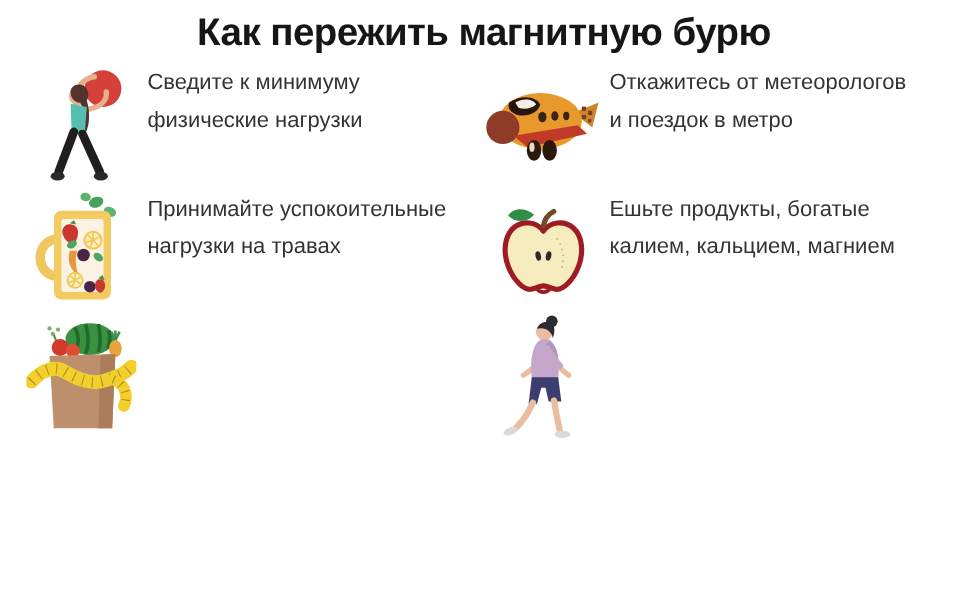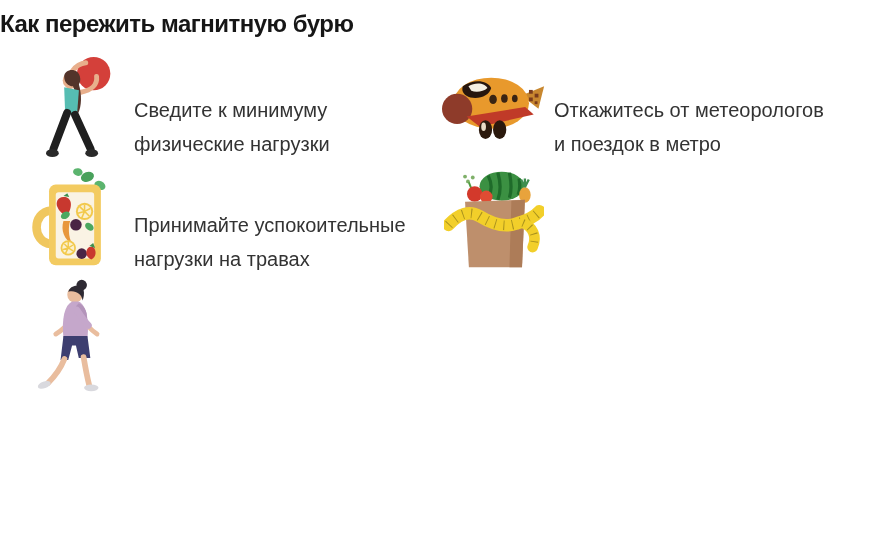--- a/index.html
+++ b/index.html
@@ -7,35 +7,36 @@
     padding: 0;
     background: #ffffff;
     width: 880px;
     height: 538px;
     overflow: hidden;
     font-family: "Liberation Sans", sans-serif;
   }
   .title {
     margin: 0;
     padding-top: 10px;
-    font-size: 24px;
+    text-align: center;
+    font-size: 35px;
     font-weight: 800;
     letter-spacing: -0.5px;
     color: #161616;
   }
   .grid {
     margin-top: 8px;
     padding-left: 20px;
     display: grid;
     grid-template-columns: 420px 420px;
     grid-auto-rows: 115px;
   }
   .item {
     display: flex;
-    align-items: flex-end;
+    align-items: flex-start;
   }
   .icon-box {
     width: 108px;
     min-width: 108px;
     height: 110px;
     display: flex;
     align-items: center;
     justify-content: center;
   }
   .tip-text {
@@ -122,20 +123,35 @@
         <circle cx="58" cy="90" r="5.5" fill="#4a2545"></circle>
         <path d="M66,83 C61,86 62,94 68,96 C73,94 74,87 70,83 Z" fill="#c8382f"></path>
         <path d="M66,82 L70,79 L72,84 Z" fill="#3e8e4e"></path>
       </svg>
     </div>
     <p class="tip-text">Принимайте успокоительные
 нагрузки на травах</p>
   </div>
 
 
+  <div class="item">
+    <div class="icon-box">
+      <svg viewBox="0 0 100 100" width="94" height="94" aria-hidden="true">
+        <path d="M50,31 C44,22 30,20 21,28 C12,36 11,52 16,65 C21,78 31,89 39,87 C43,86 47,84 50,84 C53,84 57,86 61,87 C69,89 79,78 84,65 C89,52 88,36 79,28 C70,20 56,22 50,31 Z" fill="#f6ecbe" stroke="#9e1b24" stroke-width="5" stroke-linejoin="round"></path>
+        <path d="M44,87 C47,91 53,91 56,87" stroke="#9e1b24" stroke-width="3.5" fill="none" stroke-linecap="round"></path>
+        <ellipse cx="45" cy="55" rx="2.6" ry="4.6" fill="#2b2b2b" transform="rotate(-12 45 55)"></ellipse>
+        <ellipse cx="55" cy="55" rx="2.6" ry="4.6" fill="#2b2b2b" transform="rotate(12 55 55)"></ellipse>
+        <path d="M50,26 C51,20 54,15 60,12" stroke="#6e4a26" stroke-width="5" fill="none" stroke-linecap="round"></path>
+        <path d="M41,15 C31,7 20,9 16,16 C23,23 35,23 41,15 Z" fill="#2f8f46"></path>
+        <path d="M63,38 C69,45 71,57 67,69" stroke="#c9a86a" stroke-width="1.8" stroke-dasharray="1.2 4.5" fill="none"></path>
+      </svg>
+    </div>
+    <p class="tip-text">Ешьте продукты, богатые
+калием, кальцием, магнием</p>
+  </div>
 
   <div class="item">
     <div class="icon-box">
       <svg viewBox="0 0 100 116" width="100" height="112" aria-hidden="true">
         <circle cx="23" cy="17" r="2" fill="#7fb069"></circle>
         <circle cx="28" cy="13" r="2" fill="#7fb069"></circle>
         <circle cx="20" cy="12" r="2" fill="#7fb069"></circle>
         <path d="M24,18 C26,24 28,28 30,31" stroke="#4e9a3f" stroke-width="2" fill="none"></path>
         <ellipse cx="58" cy="22" rx="23" ry="15" fill="#3b9042"></ellipse>
         <path d="M44,11 C48,19 48,27 44,34 M54,8 C57,18 57,28 54,36 M66,8 C68,18 68,28 66,34 M76,14 C77,20 77,26 75,31" stroke="#1f6b2a" stroke-width="3.4" fill="none"></path>

